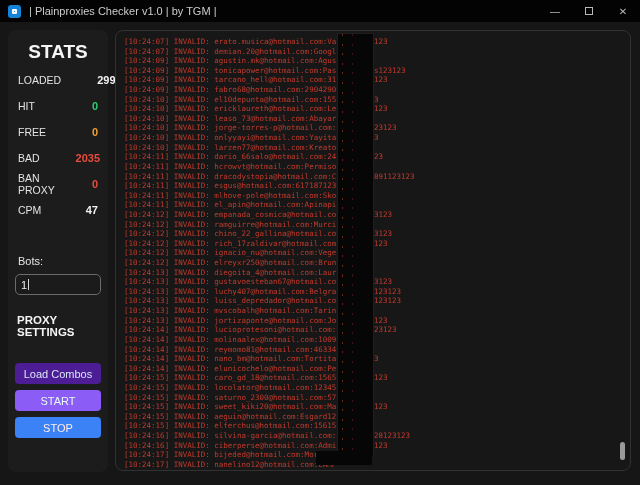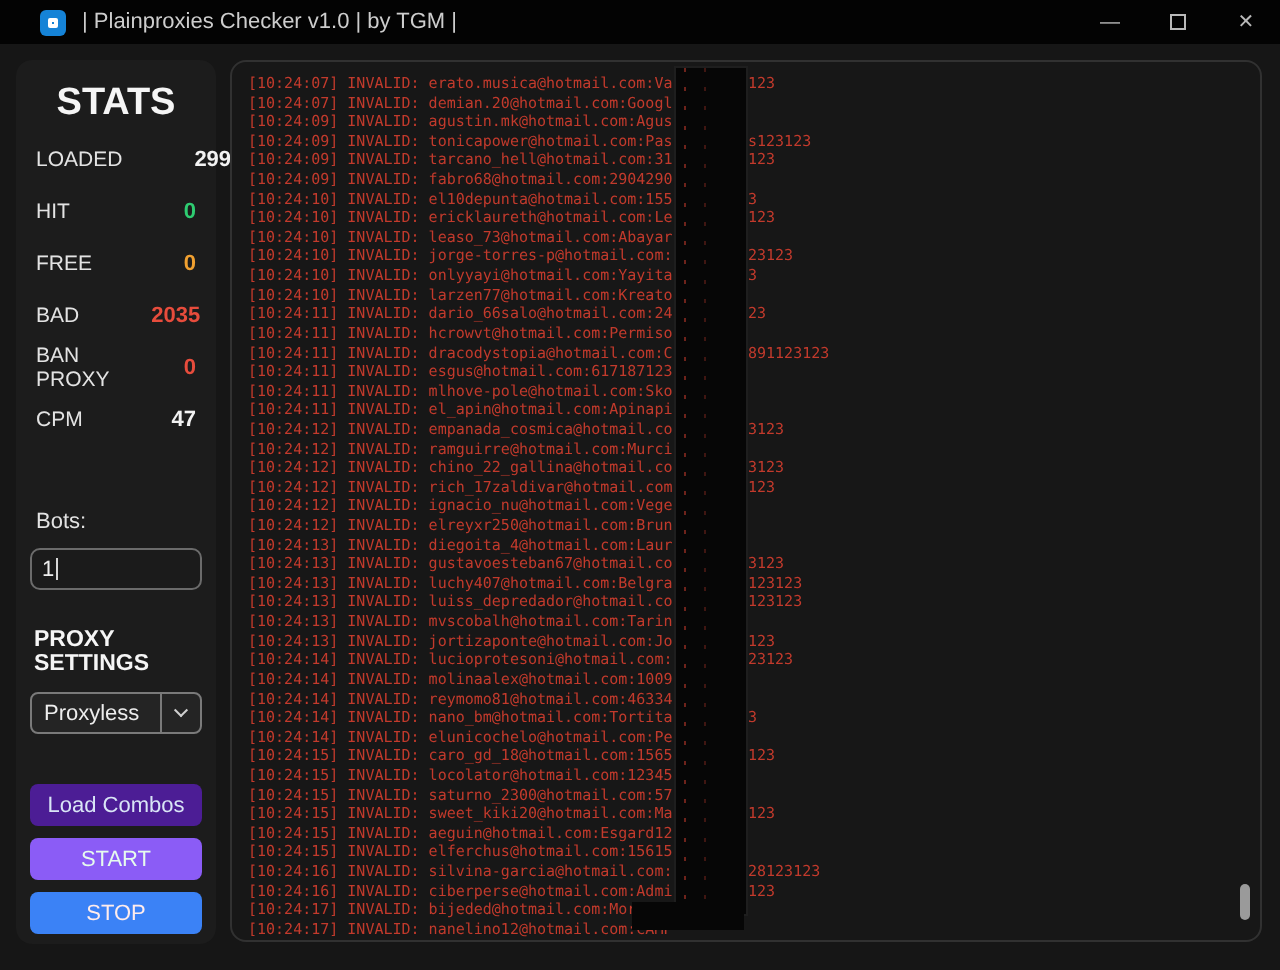--- a/index.html
+++ b/index.html
@@ -1,21 +1,21 @@
 <!DOCTYPE html>
 <html><head>
 <meta charset="utf-8">
 <style>
   * { margin:0; padding:0; box-sizing:border-box; }
   html,body { width:640px; height:485px; overflow:hidden; }
   body { background:#161616; font-family:"Liberation Sans", sans-serif; position:relative; }
 
   
   .titlebar { position:absolute; left:0; top:0; width:640px; height:22px; background:#030303;
-              display:flex; align-items:center; padding-left:20px; }
+              display:flex; align-items:center; padding-left:8px; }
   .app-icon { width:13px; height:13px; background:#1583d7; border-radius:3px;
               display:flex; align-items:center; justify-content:center; flex:0 0 auto; }
   .app-icon .ring { width:5px; height:5px; border:2px solid #fff; border-radius:1px; }
   .win-title { color:#cdcdcd; font-size:11px; margin-left:8px; white-space:pre; }
   .win-controls { margin-left:auto; display:flex; align-items:center; height:100%; }
   .win-btn { width:34px; height:100%; display:flex; align-items:center; justify-content:center;
              color:#b9b9b9; font-size:10px; }
   .max-glyph { width:8px; height:8px; border:1px solid #b9b9b9; display:block; }
 
   
@@ -110,26 +110,20 @@
       </div>
     </div>
 
   <div class="bots-label">Bots:</div>
   <div class="text-input">
     <span class="val">1</span>
     <span class="caret"></span>
   </div>
 
   <div class="section-title">PROXY SETTINGS</div>
-  <div class="dropdown">
-    <span class="sel">Proxyless</span>
-    <span class="chev-cell">
-        <span class="chev"></span>
-      </span>
-  </div>
 
   <div class="action-buttons">
       <button class="btn" style="background: #4c1d95; color: rgb(217, 229, 246);">Load Combos</button>
       <button class="btn" style="background: #8b5cf6; color: rgb(230, 251, 238);">START</button>
       <button class="btn" style="background: #3b82f6; color: rgb(255, 236, 236);">STOP</button>
     </div>
 </div>
 
 <div class="log-panel">
   <div>

